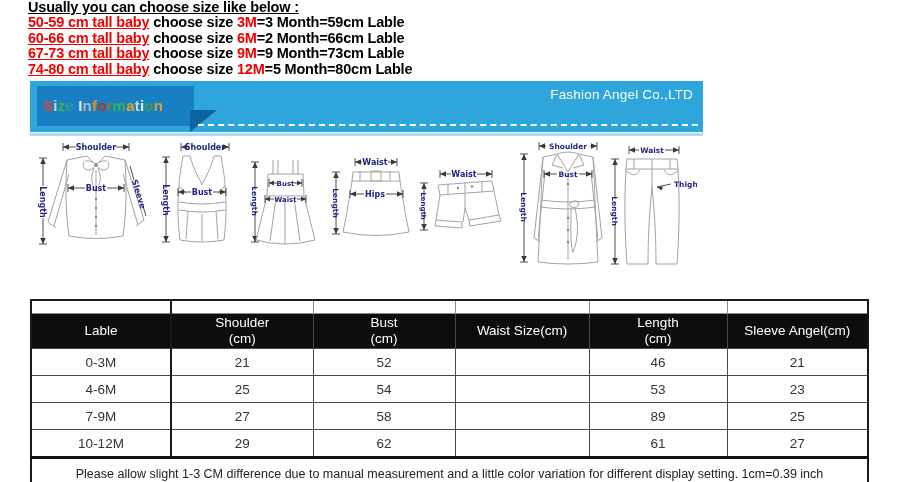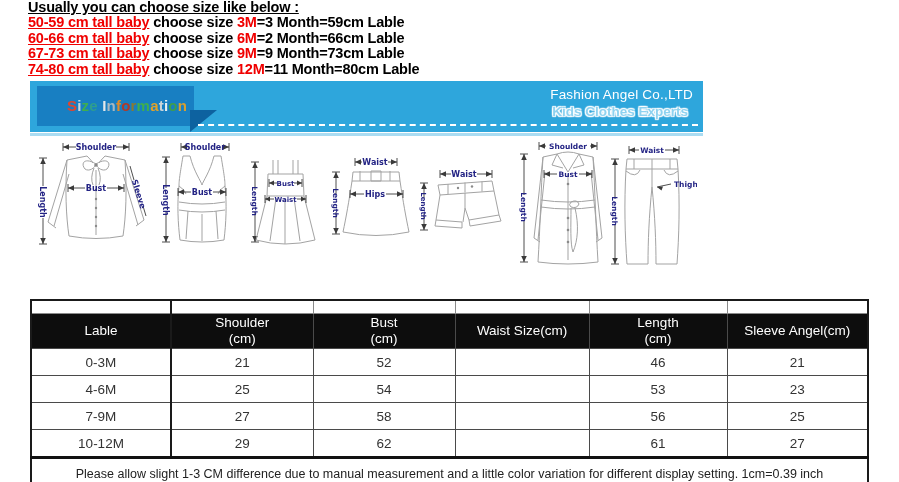--- a/index.html
+++ b/index.html
@@ -8,21 +8,21 @@
   
   .intro{padding:0 0 0 28px;font-weight:bold;font-size:14.5px;line-height:15.4px;
          letter-spacing:-0.2px;color:#000;}
   .intro-title{text-decoration:underline;}
   .hl{color:#f00000;text-decoration:underline;}
   .sz{color:#f00000;}
   
   .banner{position:relative;margin:4px 0 0 30px;width:673px;height:51px;
           background:#2ea6dc;}
   .banner-box{position:absolute;left:7px;top:5px;width:157px;height:40px;background:#187fc2;
-              font-size:15px;font-weight:bold;line-height:40px;padding-left:30px;box-sizing:border-box;
+              font-size:15px;font-weight:bold;line-height:40px;padding-left:6px;box-sizing:border-box;
               letter-spacing:0.2px;}
   .banner-fold{position:absolute;left:160px;top:29px;width:27px;height:22px;background:#0d62a0;
                clip-path:polygon(0 0,100% 0,0 100%);}
   .banner-dash{position:absolute;left:168px;right:5px;bottom:6px;border-top:2px dashed #fff;}
   .company{position:absolute;top:6px;right:10px;color:#fff;font-size:13.5px;letter-spacing:0.2px;margin-left:24px;}
   .tagline{position:absolute;top:23px;right:15px;color:#8ed2f0;font-weight:bold;font-size:13.5px;
            text-shadow:0 0 2px #fff,0 0 2px #fff,1px 1px 1px #fff,-1px -1px 1px #fff,
                        1px -1px 1px #fff,-1px 1px 1px #fff;}
   .banner-underline{margin:1px 0 0 30px;width:673px;height:3px;background:#aadcf2;}
   
@@ -49,29 +49,28 @@
 </head>
 <body>
 
 <div class="page">
 
   <div class="intro">
     <div class="intro-title">Usually you can choose size like below :</div>
     <div><span class="hl">50-59 cm tall baby</span><span> choose size </span><span class="sz">3M</span><span>=3 Month=59cm Lable</span></div>
     <div><span class="hl">60-66 cm tall baby</span><span> choose size </span><span class="sz">6M</span><span>=2 Month=66cm Lable</span></div>
     <div><span class="hl">67-73 cm tall baby</span><span> choose size </span><span class="sz">9M</span><span>=9 Month=73cm Lable</span></div>
-    <div><span class="hl">74-80 cm tall baby</span><span> choose size </span><span class="sz">12M</span><span>=11 Month=80cm Lable</span></div>
+    <div><span class="hl">74-80 cm tall baby</span><span> choose size </span><span class="sz">12M</span><span>=5 Month=80cm Lable</span></div>
   </div>
 
   <div class="banner">
     <div class="banner-box"><span style="color: rgb(224, 69, 46);">S</span><span style="color: rgb(205, 213, 217);">i</span><span style="color: rgb(63, 174, 79);">z</span><span style="color: rgb(47, 158, 142);">e</span><span style="color: rgb(255, 255, 255);"> </span><span style="color: rgb(226, 232, 234);">I</span><span style="color: rgb(168, 184, 192);">n</span><span style="color: rgb(224, 138, 40);">f</span><span style="color: rgb(178, 58, 40);">o</span><span style="color: rgb(138, 122, 50);">r</span><span style="color: rgb(63, 174, 79);">m</span><span style="color: rgb(224, 162, 42);">a</span><span style="color: rgb(204, 212, 216);">t</span><span style="color: rgb(232, 239, 241);">i</span><span style="color: rgb(63, 158, 78);">o</span><span style="color: rgb(216, 160, 48);">n</span></div>
     <div class="banner-fold"></div>
     <div class="banner-dash"></div>
     <div class="company">Fashion Angel Co.,LTD</div>
-    <div class="tagline">Kids Clothes Experts</div>
   </div>
   <div class="banner-underline"></div>
 
   <div class="diagrams">
 
     <svg class="fig" width="120" height="112" viewBox="0 0 120 112">
       <g class="dim">
           <path d="M28,3 V11 M94,3 V11 M28,7 H41 M81,7 H94"></path>
           <path class="ah" d="M28,7 l6,-2.8 v5.6 z"></path>
           <path class="ah" d="M94,7 l-6,-2.8 v5.6 z"></path>
@@ -335,21 +334,21 @@
           <td>54</td>
           <td></td>
           <td>53</td>
           <td>23</td>
         </tr>
     <tr class="dr">
           <td class="col-size">7-9M</td>
           <td>27</td>
           <td>58</td>
           <td></td>
-          <td>56</td>
+          <td>89</td>
           <td>25</td>
         </tr>
     <tr class="dr">
           <td class="col-size">10-12M</td>
           <td>29</td>
           <td>62</td>
           <td></td>
           <td>61</td>
           <td>27</td>
         </tr>

